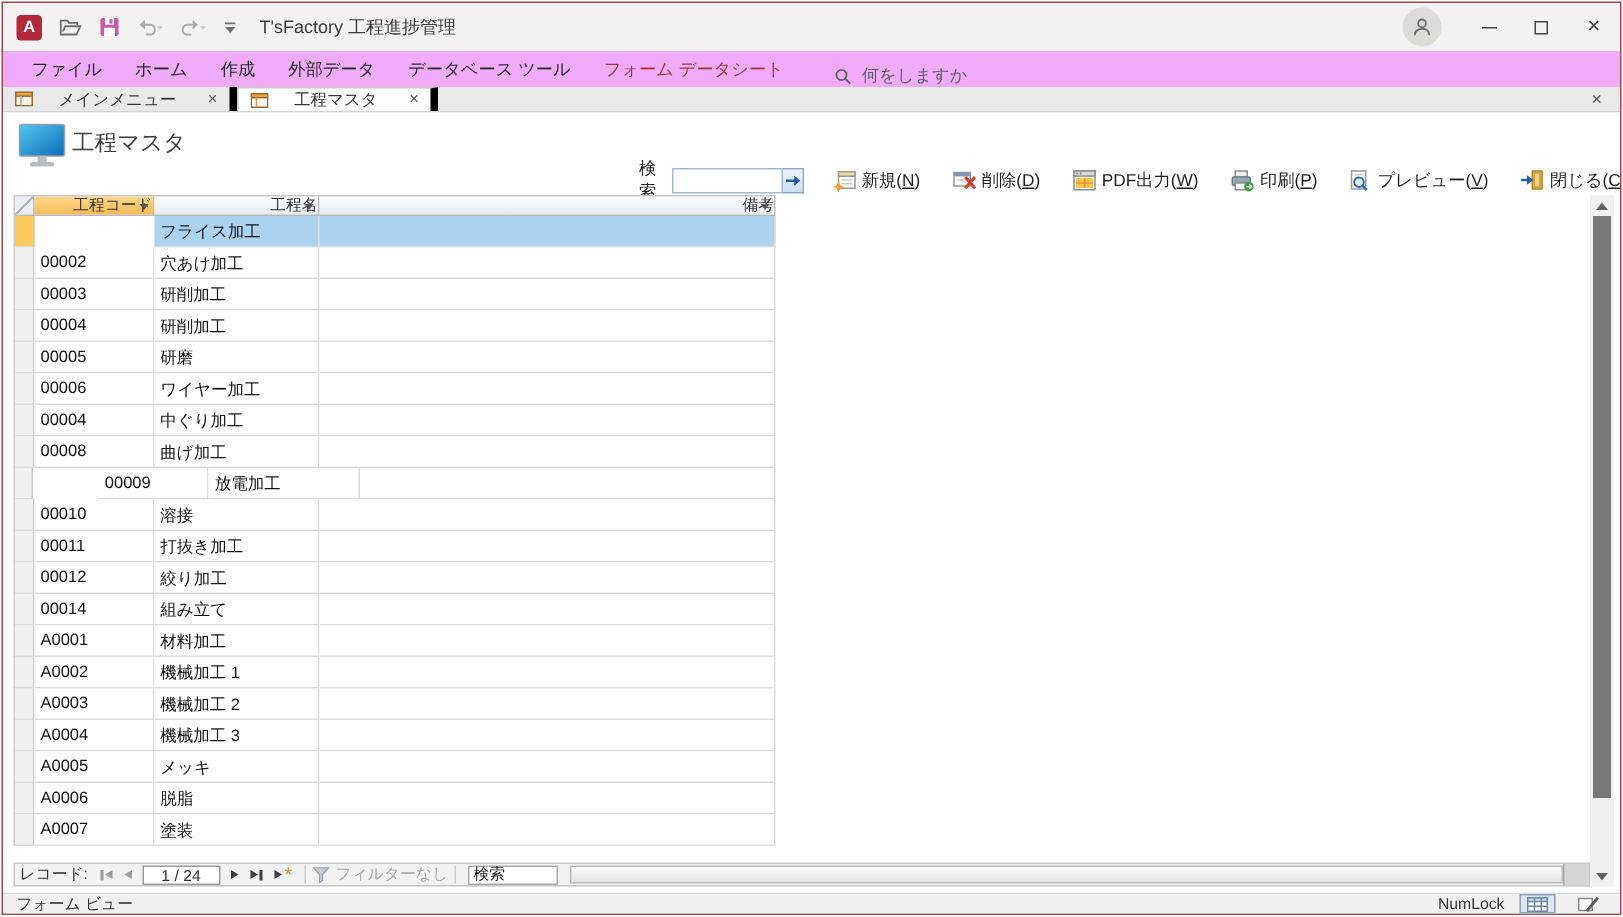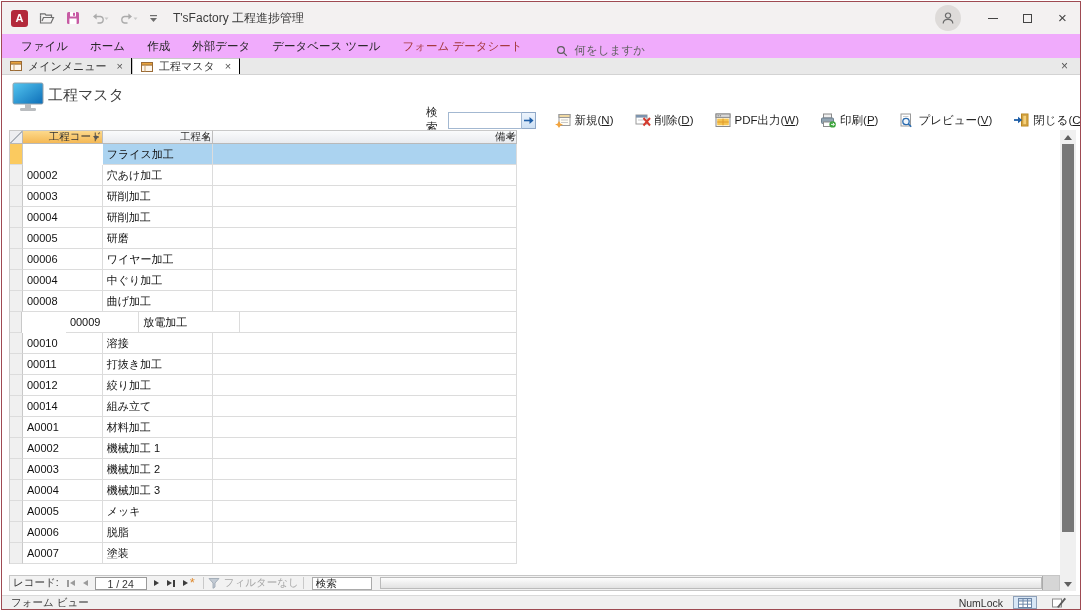--- a/index.html
+++ b/index.html
@@ -20,21 +20,21 @@
   .closeglyph { font-size:15px; color:#444; line-height:10px; }
 
   
   .ribbon { height:24px; background:#f0abfc; display:flex; align-items:flex-end; padding-left:8px; flex-shrink:0; }
   .rtab { font-size:11.5px; color:#262626; padding:0 11px; height:24px; display:flex; align-items:center; white-space:nowrap; }
   .rtab.contextual { color:#A4373A; }
   .rsearch { display:flex; align-items:center; gap:7px; margin-left:22px; color:#5f5f5f; font-size:11.5px; }
 
   
   .tabbar { height:17px; background:#E9E9E9; border-bottom:1px solid #D3D3D3; display:flex; align-items:stretch; flex-shrink:0; }
-  .doctab { display:flex; align-items:center; gap:6px; padding:0 8px; font-size:11px; color:#333; background:#E9E9E9; border-right:1px solid #000000; white-space:nowrap;justify-content:flex-end; }
+  .doctab { display:flex; align-items:center; gap:17px; padding:0 8px; font-size:11px; color:#333; background:#E9E9E9; border-right:5px solid #000000; white-space:nowrap;justify-content:flex-end; }
   .doctab.active { background:#FFFFFF; border-top:1px solid #C9C9C9; border-left:1px solid #C9C9C9; }
   .tabclose { font-size:11px; color:#555; margin-left:4px; line-height:9px; }
   .tabbar-close { margin-left:auto; padding:0 12px; display:flex; align-items:center; font-size:12px; color:#555; }
 
   
   .form-area { flex:1; position:relative; background:#fff; }
   .fh-icon { position:absolute; left:10px; top:7px; }
   .fh-title { position:absolute; left:46px; top:11px; font-size:15px; color:#404040; }
   .fh-controls { position:absolute; left:424px; top:30px; display:flex; align-items:center; }
   .srch-label { font-size:11.5px; color:#222; margin-right:5px; }

